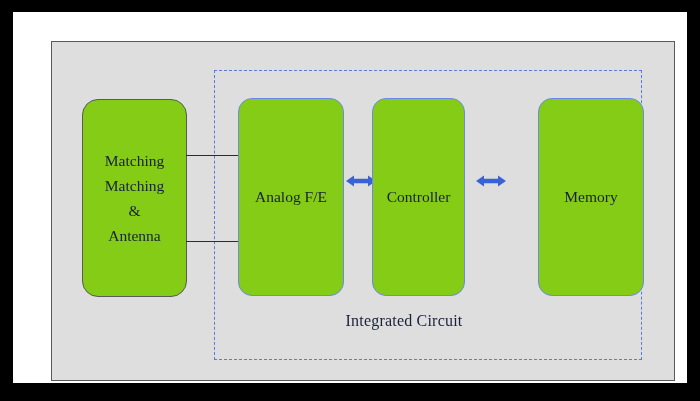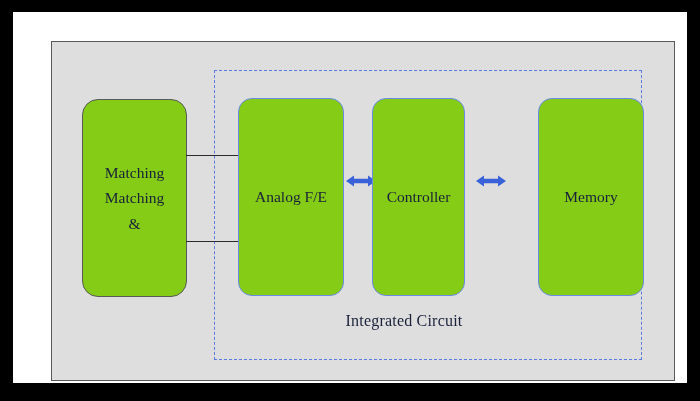--- a/index.html
+++ b/index.html
@@ -138,20 +138,21 @@
     <div class="diagram-panel">
 
       <div class="ic-boundary"></div>
 
       <div class="ic-caption">Integrated Circuit</div>
 
       <div class="matching-block">
         <span class="line">Matching</span>
         <span class="line">Matching</span>
         <span class="line">&amp;</span>
+        <span class="line">Antenna</span>
       </div>
 
       <div class="connector upper"></div>
       <div class="connector lower"></div>
 
       <div class="ic-block afe">Analog F/E</div>
 
       <div class="bi-arrow afe-ctrl">
         <svg width="30" height="16" viewBox="0 0 30 16">
           <path d="M0 8 L8 2.5 L8 5.8 L22 5.8 L22 2.5 L30 8 L22 13.5 L22 10.2 L8 10.2 L8 13.5 Z" fill="#3a62d8"></path>

